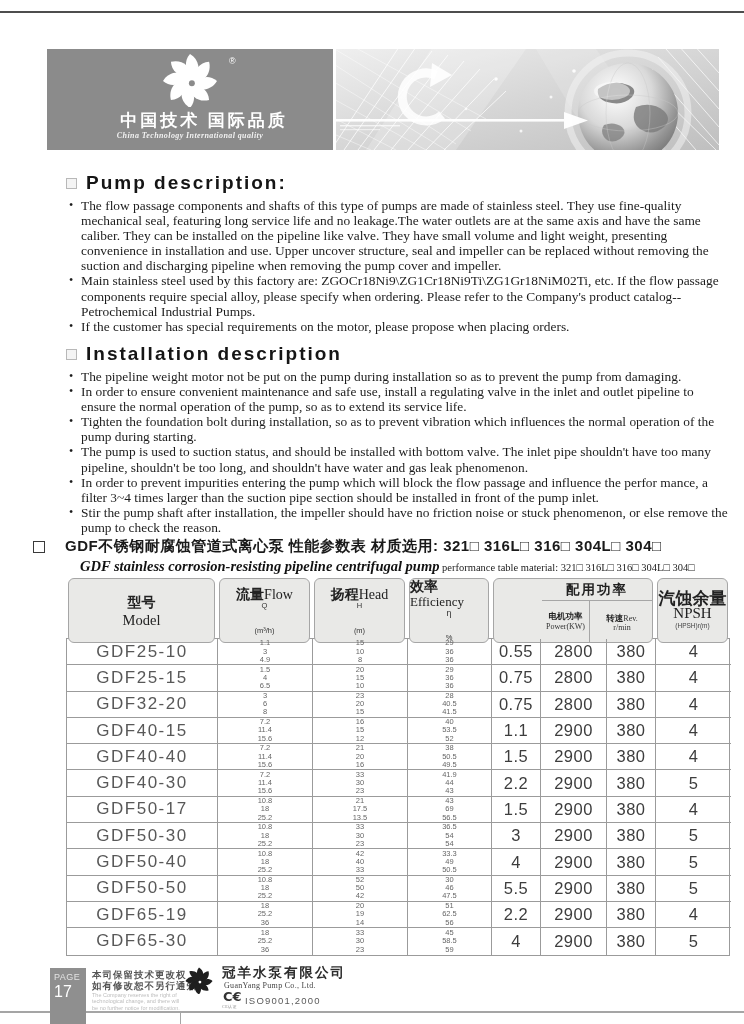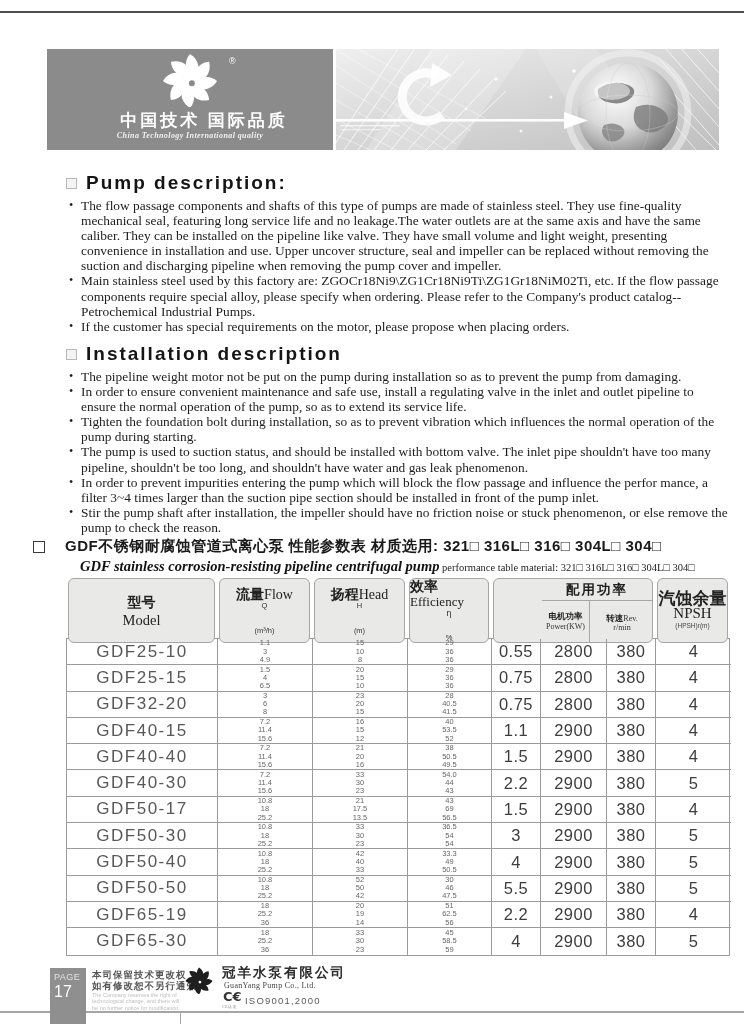--- a/index.html
+++ b/index.html
@@ -334,21 +334,21 @@
           </div><div class="cell big col-5">1.5</div><div class="cell big col-6">2900</div><div class="cell big col-7">380</div><div class="cell big col-8">4</div></div>
         <div class="trow"><div class="cell model col-1">GDF40-30</div><div class="cell triple col-2">
             <span>7.2</span>
             <span>11.4</span>
             <span>15.6</span>
           </div><div class="cell triple col-3">
             <span>33</span>
             <span>30</span>
             <span>23</span>
           </div><div class="cell triple col-4">
-            <span>54.0</span>
+            <span>41.9</span>
             <span>44</span>
             <span>43</span>
           </div><div class="cell big col-5">2.2</div><div class="cell big col-6">2900</div><div class="cell big col-7">380</div><div class="cell big col-8">5</div></div>
         <div class="trow"><div class="cell model col-1">GDF50-17</div><div class="cell triple col-2">
             <span>10.8</span>
             <span>18</span>
             <span>25.2</span>
           </div><div class="cell triple col-3">
             <span>21</span>
             <span>17.5</span>

